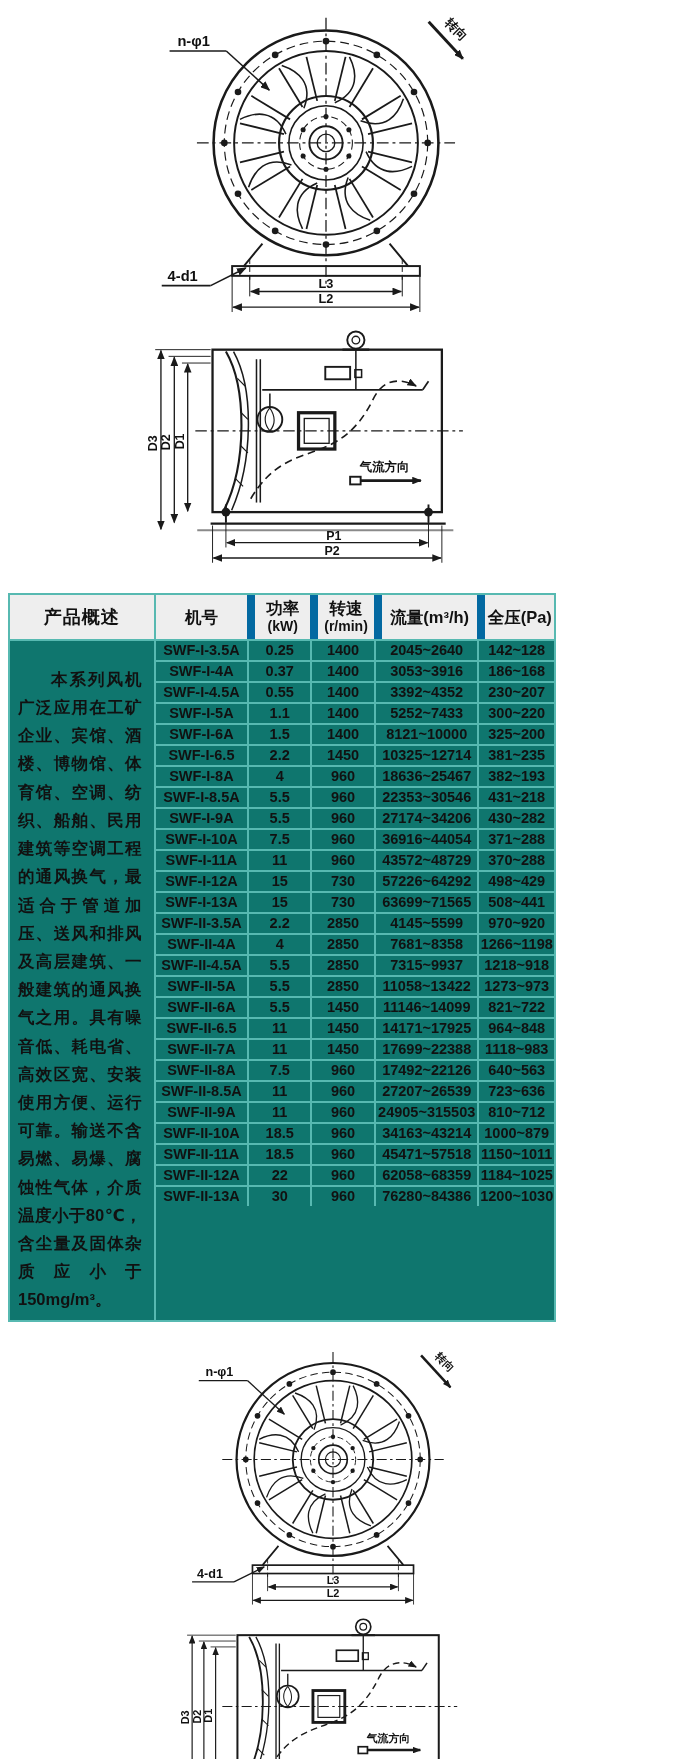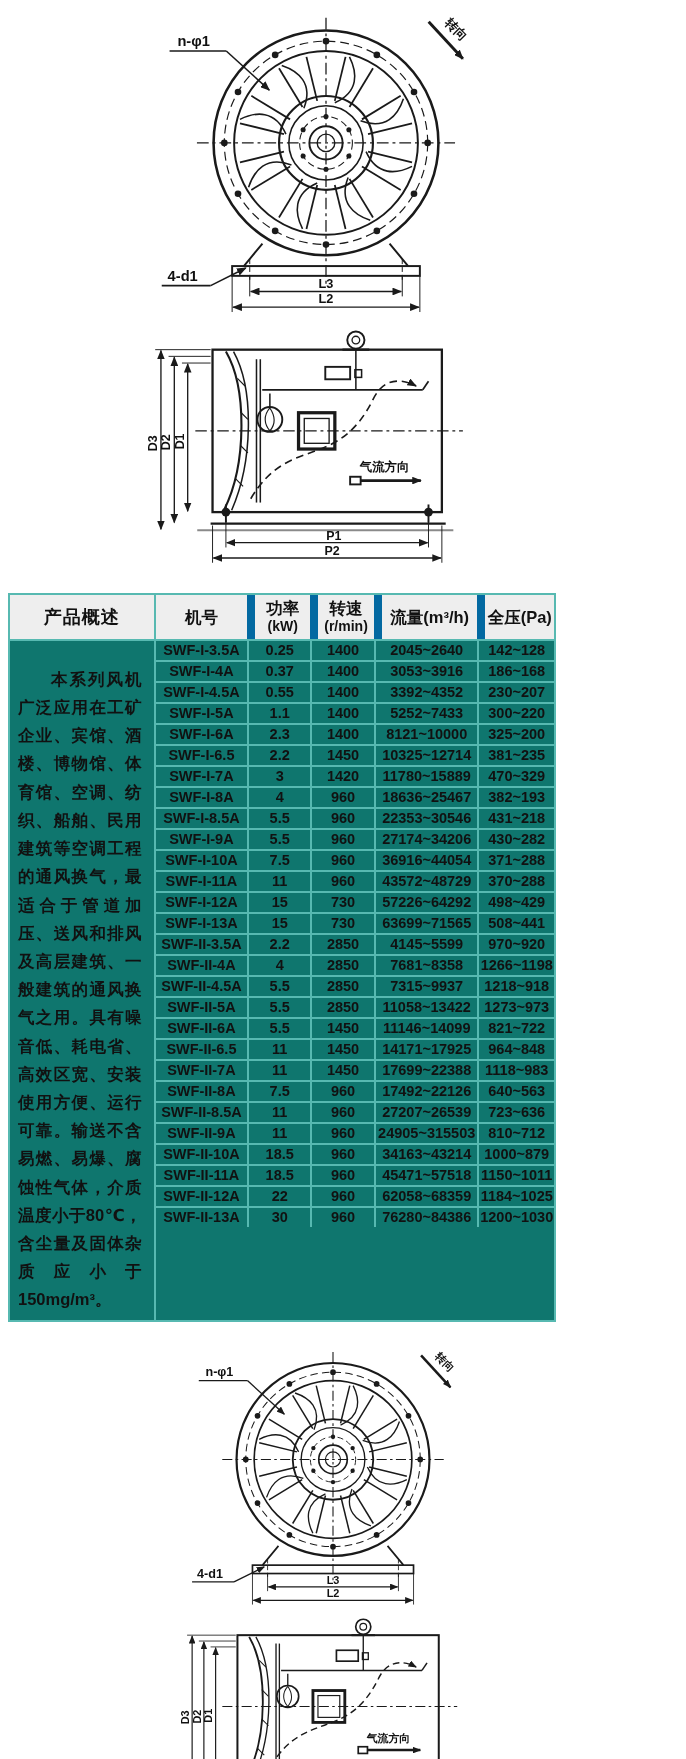--- a/index.html
+++ b/index.html
@@ -334,38 +334,31 @@
           </div>
           <div class="drow">
             <div>SWF-I-5A</div>
             <div>1.1</div>
             <div>1400</div>
             <div>5252~7433</div>
             <div>300~220</div>
           </div>
           <div class="drow">
             <div>SWF-I-6A</div>
-            <div>2.3</div>
+            <div>1.5</div>
             <div>1400</div>
             <div>8121~10000</div>
             <div>325~200</div>
           </div>
           <div class="drow">
             <div>SWF-I-6.5</div>
             <div>2.2</div>
             <div>1450</div>
             <div>10325~12714</div>
             <div>381~235</div>
-          </div>
-          <div class="drow">
-            <div>SWF-I-7A</div>
-            <div>3</div>
-            <div>1420</div>
-            <div>11780~15889</div>
-            <div>470~329</div>
           </div>
           <div class="drow">
             <div>SWF-I-8A</div>
             <div>4</div>
             <div>960</div>
             <div>18636~25467</div>
             <div>382~193</div>
           </div>
           <div class="drow">
             <div>SWF-I-8.5A</div>

